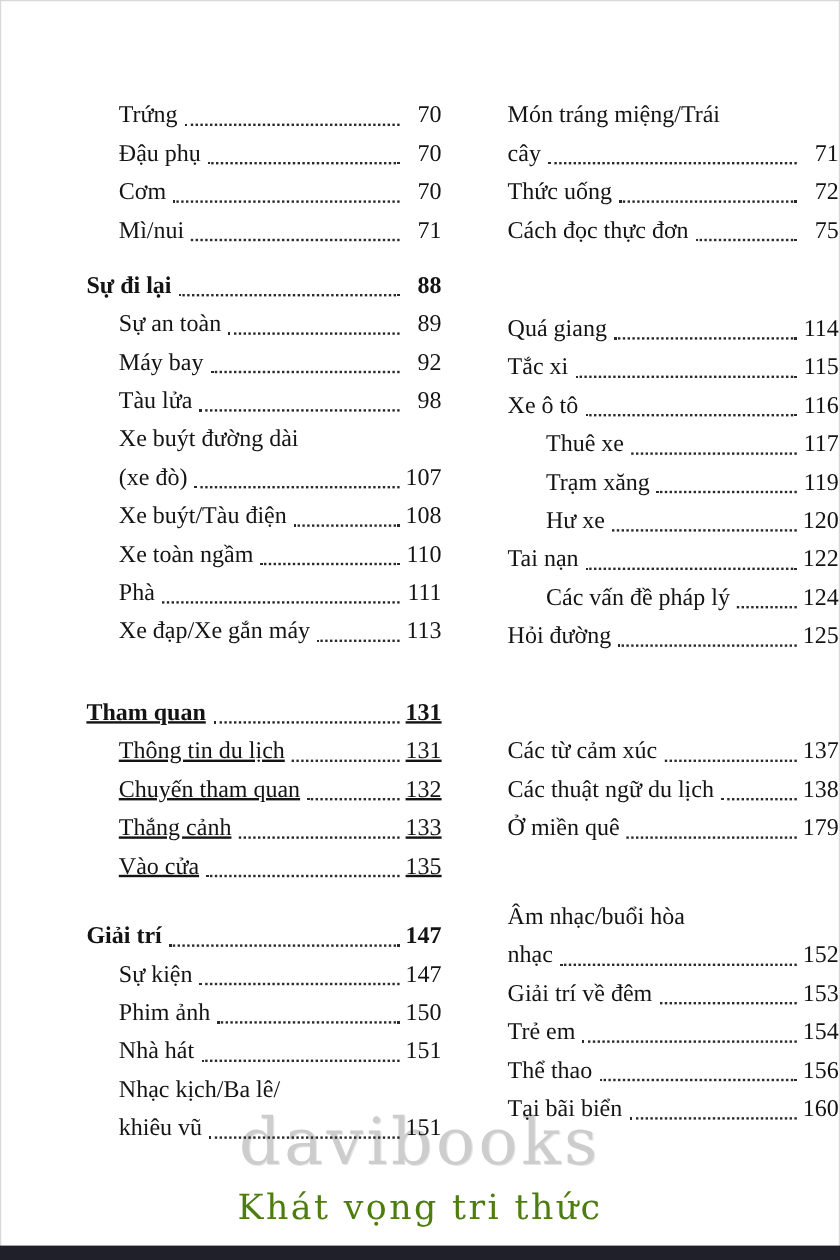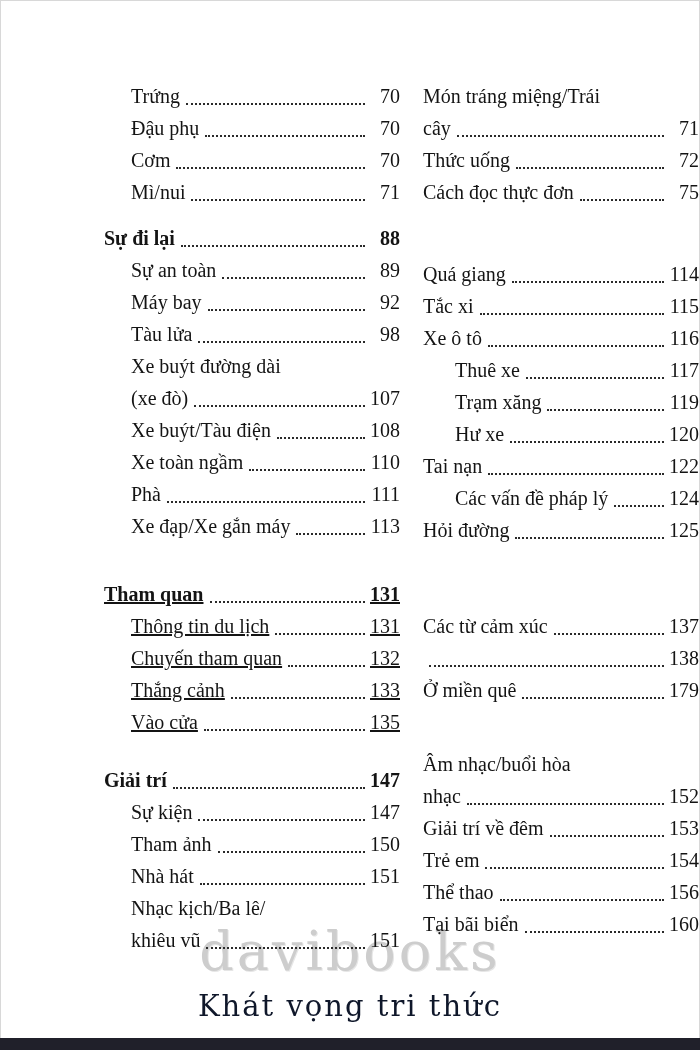--- a/index.html
+++ b/index.html
@@ -6,21 +6,21 @@
   .page {
     position:relative;
     width:700px; height:1050px;
     background:#ffffff;
     overflow:hidden;
     font-family:"Liberation Serif", serif;
     color:#141414;
     box-shadow: inset 0 0 0 1px #d8d8d8;
   }
   .col { position:absolute; top:80px; }
-  .col-left  { left:72px;  width:296px;margin-left:32px; }
+  .col-left  { left:72px;  width:296px; }
   .col-right { left:398px; width:276px;margin-left:25px; }
 
   .group { margin:0; }
   .col-left  .group:nth-child(2) { margin-top:14px; }
   .col-left  .group:nth-child(3) { margin-top:36px;text-decoration:underline; }
   .col-left  .group:nth-child(4) { margin-top:26px; }
   .col-right .group:nth-child(2) { margin-top:50px; }
   .col-right .group:nth-child(3) { margin-top:64px; }
   .col-right .group:nth-child(4) { margin-top:42px; }
 
@@ -46,21 +46,21 @@
   .wm-title {
     font-family:"DejaVu Serif", serif;
     font-size:54px;
     color:#cdcdcd;
     letter-spacing:3px;
     text-shadow:1px 1px 0 #e6e6e6;
   }
   .wm-sub {
     font-family:"DejaVu Serif", serif;
     font-size:29px;
-    color:#0f172a;
+    color:#4d7c0f;
     letter-spacing:2px;
     margin-top:6px;
   }
   .bottom-bar {
     position:absolute; left:0; right:0; bottom:0;
     height:12px;
     background:#20202a;
   }
 </style>
 </head>
@@ -178,21 +178,21 @@
           <span class="label">Giải trí</span>
           <span class="leader"></span>
           <span class="page-num">147</span>
         </div>
         <div class="row indent-1">
           <span class="label">Sự kiện</span>
           <span class="leader"></span>
           <span class="page-num">147</span>
         </div>
         <div class="row indent-1">
-          <span class="label">Tham ảnh</span>
+          <span class="label">Phim ảnh</span>
           <span class="leader"></span>
           <span class="page-num">150</span>
         </div>
         <div class="row indent-1">
           <span class="label">Nhà hát</span>
           <span class="leader"></span>
           <span class="page-num">151</span>
         </div>
         <div class="row indent-1">
           <span class="label">Nhạc kịch/Ba lê/</span>
@@ -272,20 +272,21 @@
           <span class="page-num">125</span>
         </div>
       </div>
       <div class="group">
         <div class="row indent-0">
           <span class="label">Các từ cảm xúc</span>
           <span class="leader"></span>
           <span class="page-num">137</span>
         </div>
         <div class="row indent-0">
+          <span class="label">Các thuật ngữ du lịch</span>
           <span class="leader"></span>
           <span class="page-num">138</span>
         </div>
         <div class="row indent-0">
           <span class="label">Ở miền quê</span>
           <span class="leader"></span>
           <span class="page-num">179</span>
         </div>
       </div>
       <div class="group">

